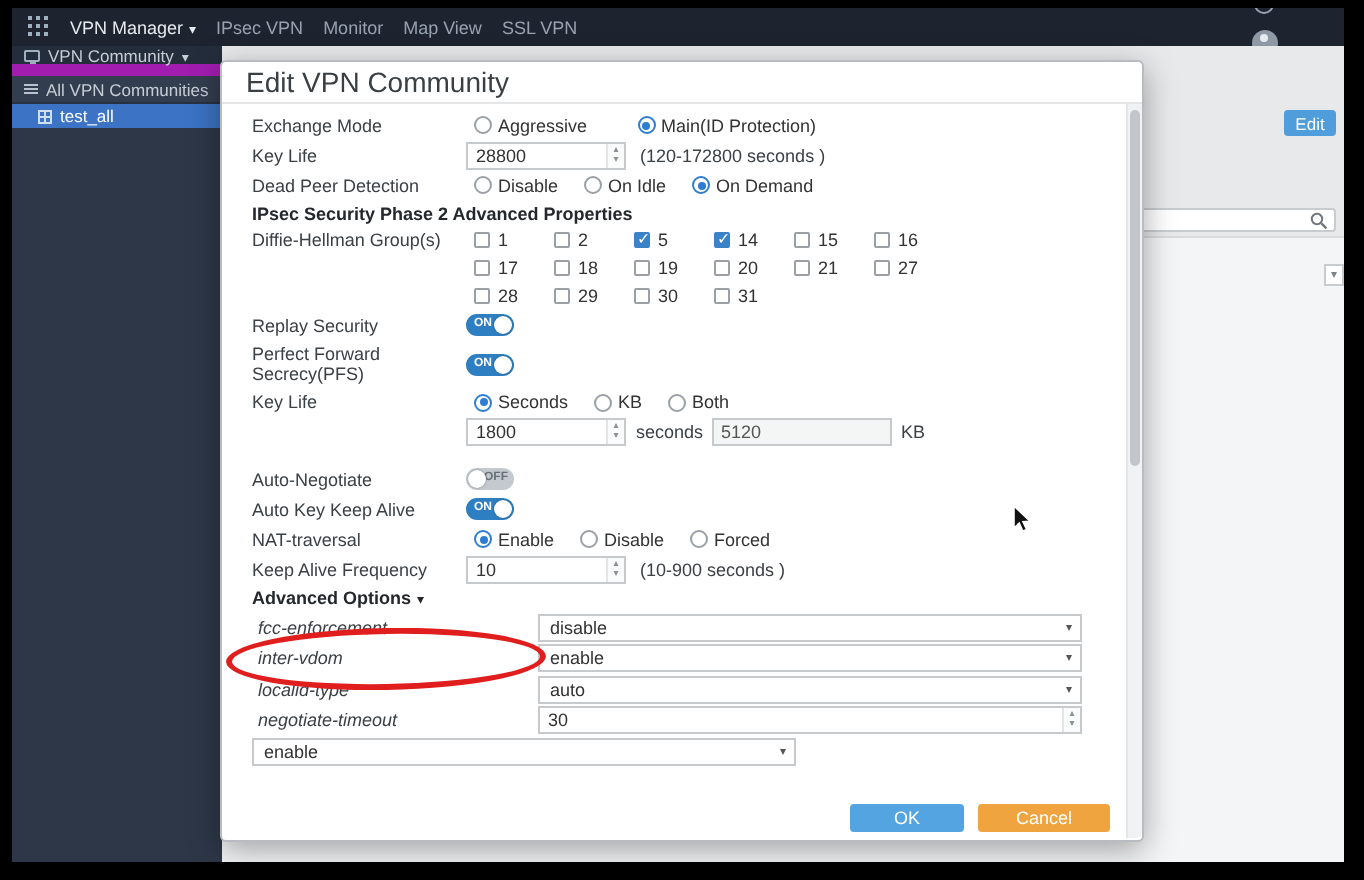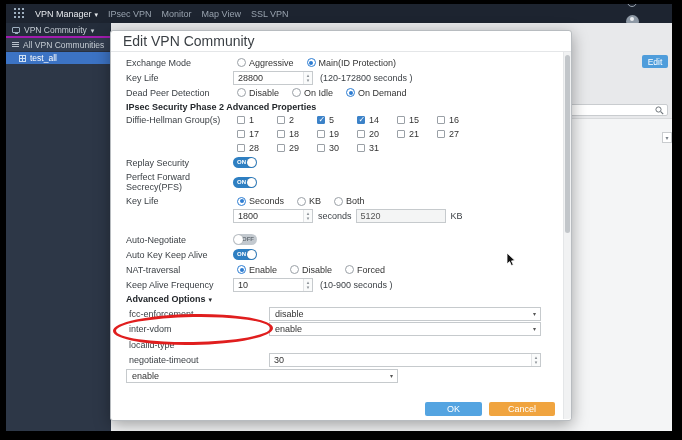--- a/index.html
+++ b/index.html
@@ -18,21 +18,21 @@
   .icon-caret::before { content:"▾"; font-family:"DejaVu Sans",sans-serif; font-size:7px; }
   .icon-expand { width:8px; height:8px; border:1px solid #9aa4b0; border-radius:1px; }
   .icon-help { width:10px; height:10px; border:1px solid #9aa4b0; border-radius:50%; position:relative; }
   .icon-help::before { content:"?"; position:absolute; left:50%; top:50%; transform:translate(-50%,-52%); font-size:7px; color:#9aa4b0; }
   .avatar { width:13px; height:13px; border-radius:50%; background:#8e99a5; position:relative; overflow:hidden; flex:none; }
   .avatar::before { content:""; position:absolute; top:2px; left:4.5px; width:4px; height:4px; border-radius:50%; background:#e9ecef; }
   .avatar::after { content:""; position:absolute; top:7.5px; left:2.5px; width:8px; height:6px; border-radius:4px 4px 0 0; background:#e9ecef; }
 
   
   .sidebar { position:absolute; left:0; top:19px; width:105px; bottom:0; background:#2d3747; font-size:8.5px; color:#c6cdd5; }
-  .sb-head { height:15px; background:#242d3b; display:flex; align-items:center; gap:4px; padding:0 6px; border-bottom:2px solid #a21caf; }
+  .sb-head { height:15px; background:#242d3b; display:flex; align-items:center; gap:4px; padding:0 6px; border-bottom:6px solid #a21caf; }
   .sb-group { height:14px; display:flex; align-items:center; gap:4px; padding:0 6px; background:#323d4f; border-bottom:1px solid #283141; }
   .sb-item { height:12px; display:flex; align-items:center; gap:4px; padding:0 4px 0 13px; }
   .sb-item.selected { background:#3c73c4; color:#fff; }
   .ic-monitor { width:8px; height:6px; border:1px solid #9fb0c0; border-radius:1px; position:relative; flex:none; }
   .ic-monitor::after { content:""; position:absolute; left:2px; bottom:-2px; width:3px; height:1px; background:#9fb0c0; }
   .ic-list { width:7px; height:5px; border-top:1px solid #b9c2cc; border-bottom:1px solid #b9c2cc; background:linear-gradient(#b9c2cc,#b9c2cc) center/100% 1px no-repeat; flex:none; }
   .ic-comm { width:7px; height:7px; border:1px solid #cfe0f4; flex:none;
     background:linear-gradient(#cfe0f4,#cfe0f4) center/100% 1px no-repeat, linear-gradient(#cfe0f4,#cfe0f4) center/1px 100% no-repeat; }
 
   
@@ -85,21 +85,21 @@
   .spin::before { content:"▴"; font-size:5px; line-height:5px; font-family:"DejaVu Sans",sans-serif; }
   .spin::after { content:"▾"; font-size:5px; line-height:5px; font-family:"DejaVu Sans",sans-serif; }
   .w80 { width:80px; } .w90 { width:90px; margin-left:4px; } .w272 { width:272px; }
   .unit { margin-left:5px; color:#3c4146; }
   .hint { margin-left:7px; color:#3c4146; }
 
   .sel { width:272px; height:14px; border:1px solid #c6cacd; background:#fff; display:flex; align-items:center; padding:0 16px 0 5px; position:relative; color:#333; flex:none; }
   .sel::after { content:"▾"; position:absolute; right:4px; top:50%; transform:translateY(-52%); font-size:6px; color:#555; font-family:"DejaVu Sans",sans-serif; }
 
   .frow.adv { height:15.5px; min-height:0; }
-  .frow.adv .flabel { width:143px; padding-left:3px; }
+  .frow.adv .flabel { width:143px; padding-left:3px;font-style:italic; }
   .gap8 { height:8px; }
 
   .footer { display:flex; justify-content:flex-end; gap:7px; margin-top:18px; padding-right:2px; }
   .btn { height:14px; font-size:9px; color:#fff; display:flex; align-items:center; justify-content:center; border-radius:2px; border:none; font-family:inherit; }
   .btn-ok { width:57px; background:#54a4e1; }
   .btn-cancel { width:66px; background:#f0a43f; }
 
   
   .annotation { position:absolute; left:107px; top:310px; width:160px; height:31px; border:3px solid #e01e1e; border-radius:50%; transform:rotate(-1deg); z-index:9; pointer-events:none; }
   .cursor { position:absolute; left:500px; top:248px; z-index:20; pointer-events:none; }
@@ -158,21 +158,21 @@
   </div>
 
   <div class="modal">
     <div class="modal-header">Edit VPN Community</div>
 
     <div class="modal-body">
       <div class="form">
 
         <div class="frow">
           <div class="flabel">Exchange Mode</div>
-          <div class="fctrl" style="padding-left:4px;">
+          <div class="fctrl" style="padding-left:4px;gap:12px;">
             <span class="ropt">
               <span class="radio"></span>
               <span>Aggressive</span>
             </span>
             <span class="ropt">
               <span class="radio checked"></span>
               <span>Main(ID Protection)</span>
             </span>
           </div>
         </div>
@@ -398,20 +398,23 @@
 
         <div class="frow adv">
           <div class="flabel">inter-vdom</div>
           <div class="fctrl">
             <span class="sel">enable</span>
           </div>
         </div>
 
         <div class="frow adv">
           <div class="flabel">localid-type</div>
+          <div class="fctrl">
+            <span class="sel">auto</span>
+          </div>
         </div>
 
         <div class="frow adv">
           <div class="flabel">negotiate-timeout</div>
           <div class="fctrl">
             <span class="numwrap w272">
               <input readonly="" value="30" style="">
               <span class="spin"></span>
             </span>
           </div>

